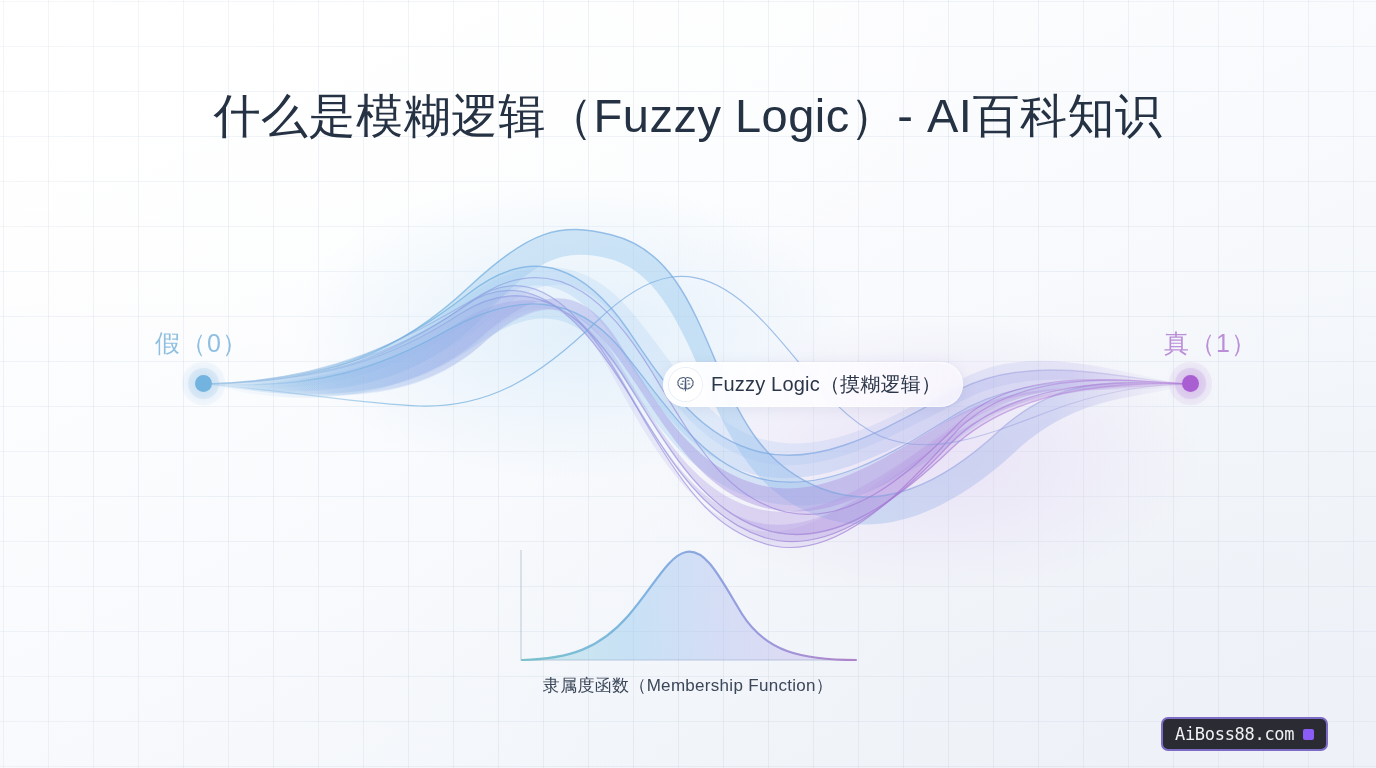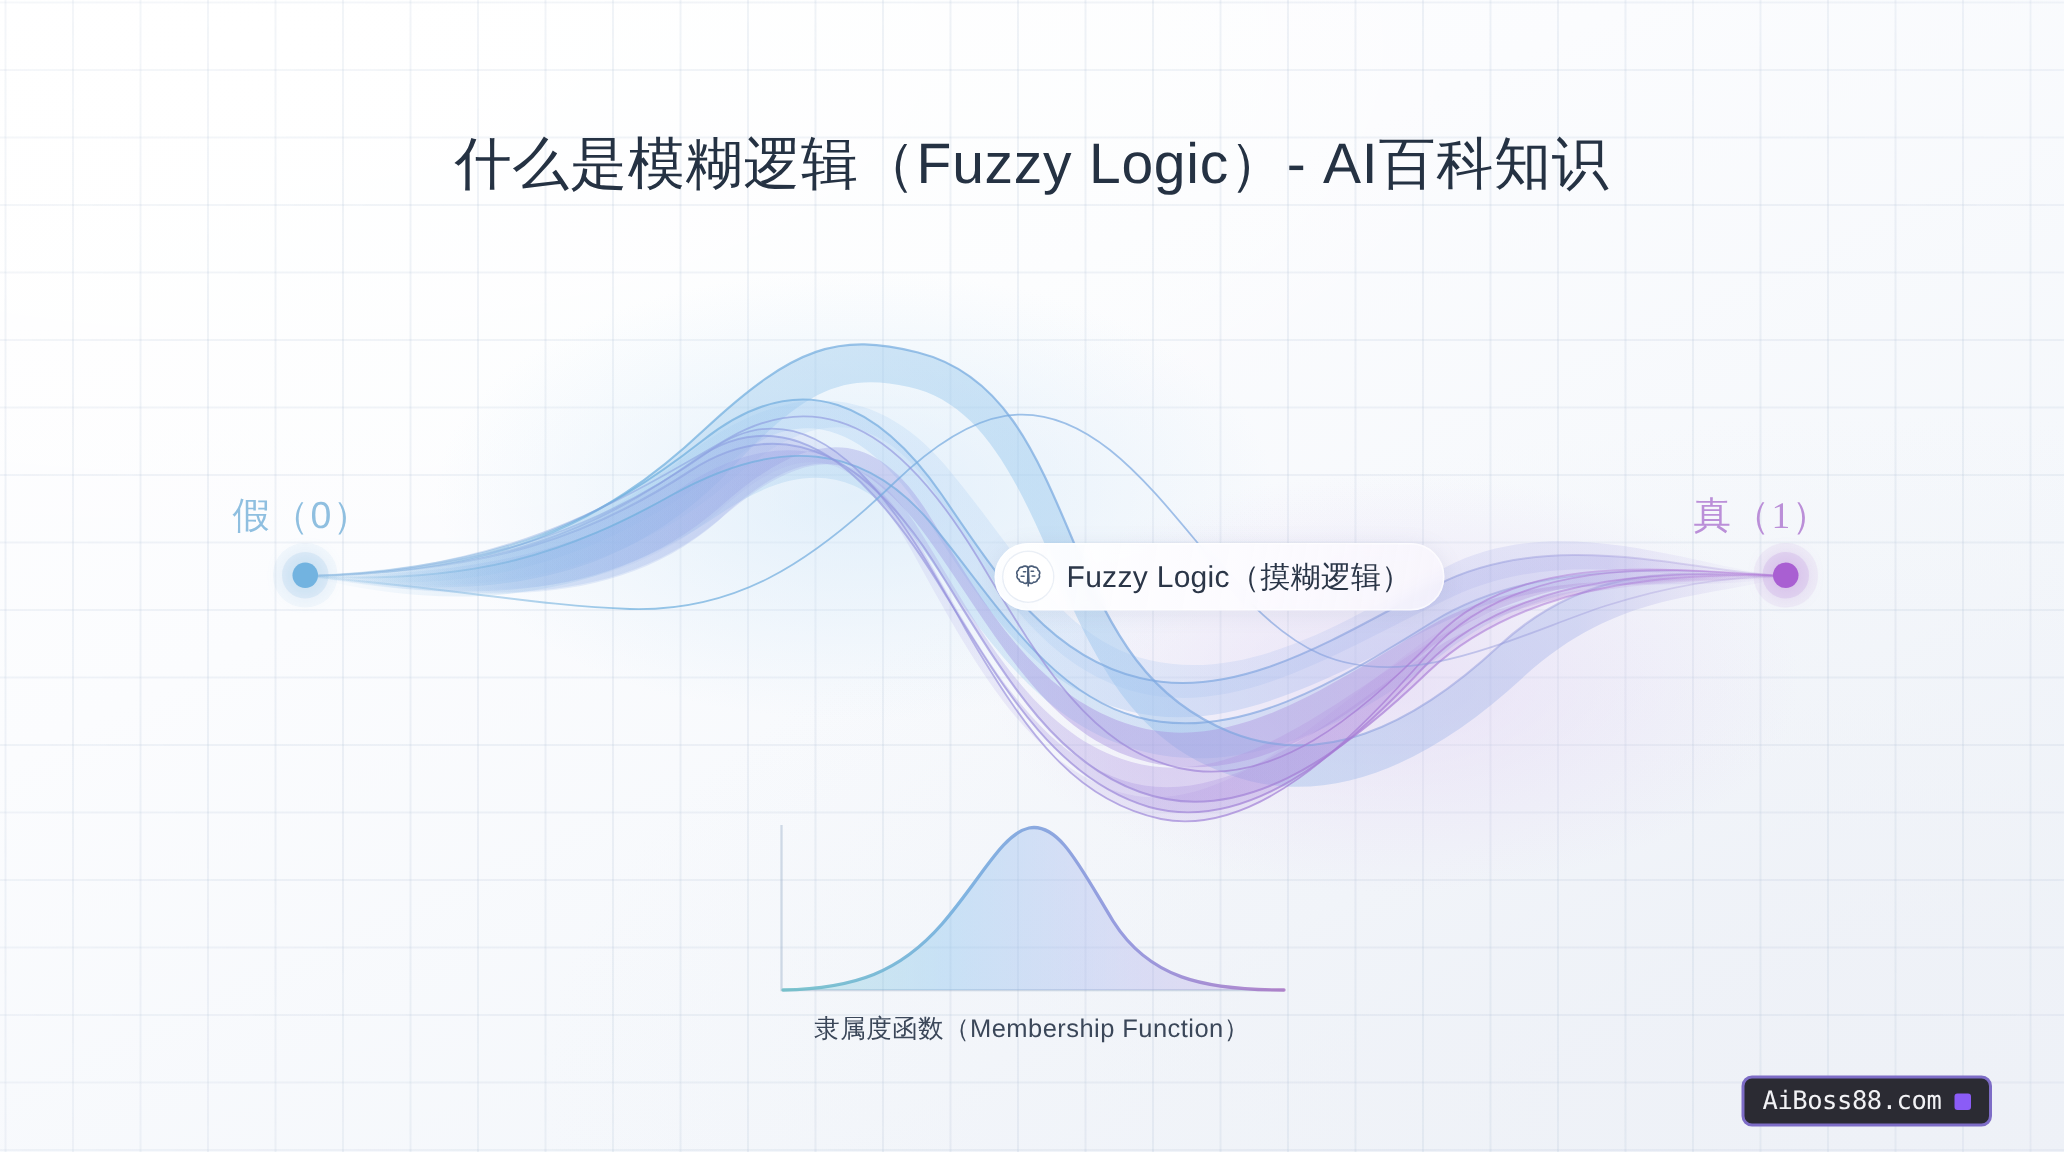--- a/index.html
+++ b/index.html
@@ -32,21 +32,21 @@
             mask-image: radial-gradient(120% 120% at 55% 50%, #000 40%, rgba(0,0,0,0.25) 100%);
     pointer-events: none;
   }
 
   
   #title {
     position: absolute;
     left: 0; right: 0;
     top: 88px;
     text-align: center;
-    font-size: 38px;
+    font-size: 47px;
     line-height: 1.2;
     letter-spacing: 0.5px;
     color: #253243;
     font-weight: 400;
     white-space: nowrap;
   }
 
   
   #art {
     position: absolute;
@@ -62,24 +62,23 @@
     font-size: 25px;
     letter-spacing: 1px;
     white-space: nowrap;
   }
   #label-false {
     left: 155px;
     top: 327px;
     color: #8fbfe0;
   }
   #label-true {
-    left: 1129px;
+    left: 1164px;
     top: 327px;
     color: #bb8fd8;
-    font-family: Liberation Serif, serif;
   }
 
   
   .node {
     position: absolute;
     width: 17px;
     height: 17px;
     border-radius: 50%;
   }
   #node-false {

